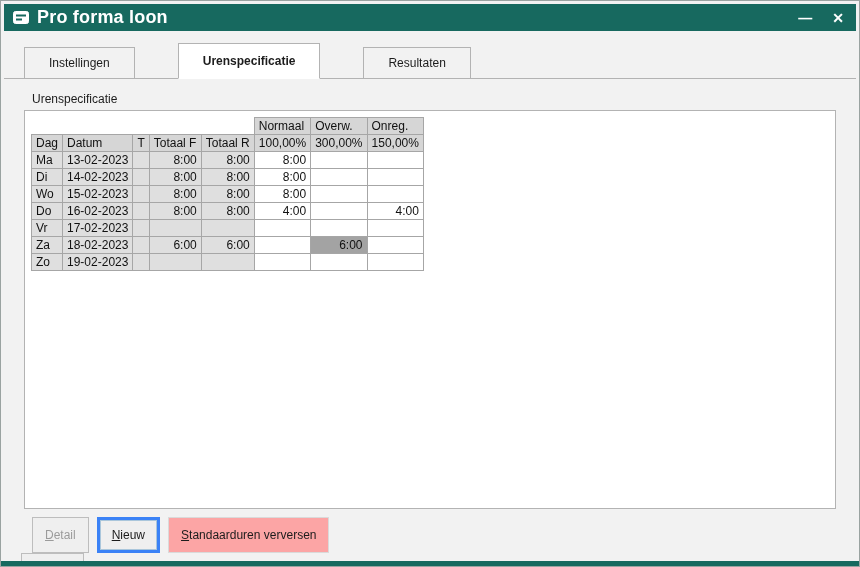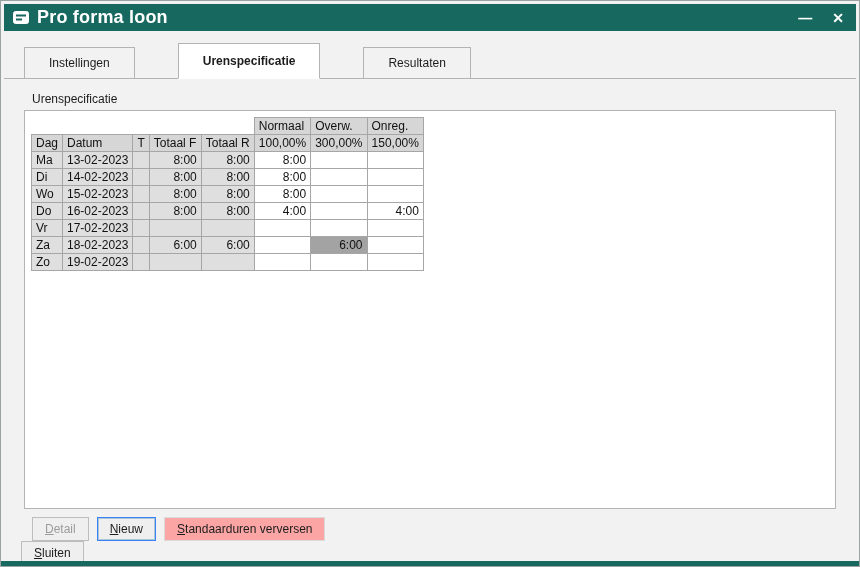--- a/index.html
+++ b/index.html
@@ -86,25 +86,25 @@
   .uren td.nocell { border:none; background:transparent; }
   .uren td.sel { background:#a3a3a3; }
 
   
   .btnrow { margin:8px 0 0 28px; display:flex; gap:8px; align-items:center; flex:0 0 auto; }
   .btn {
     font-family:"Liberation Sans", sans-serif;
     font-size:12px; color:#1c1c1c;
     background:#efefef;
     border:1px solid #bdbdbd;
-    height:24px; padding:1px 12px;
+    height:36px; padding:1px 12px;
     cursor:pointer;
   }
   .btn.disabled { color:#9b9b9b; }
-  .btn.focusd { border:1px solid #3b82f6; box-shadow: inset 0 0 0 1px #aac6db; }
+  .btn.focusd { border:3px solid #3b82f6; box-shadow: inset 0 0 0 1px #aac6db; }
   .btn.flat { background:#fca5a5; border:1px solid #dadada; }
   .mn { display:inline-block; }
   .mn::first-letter { text-decoration:underline; }
 
   .bottomrow { margin-top:auto; padding:0 0 13px 17px; flex:0 0 auto; }
 
   .strip { height:5px; background:#17695f; flex:0 0 auto; }
 </style>
 </head>
 <body>

